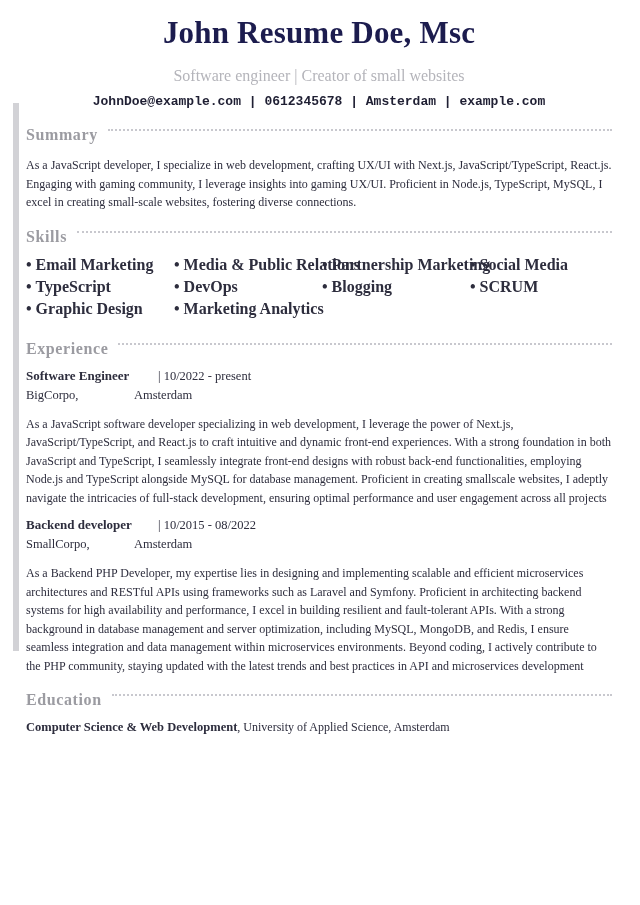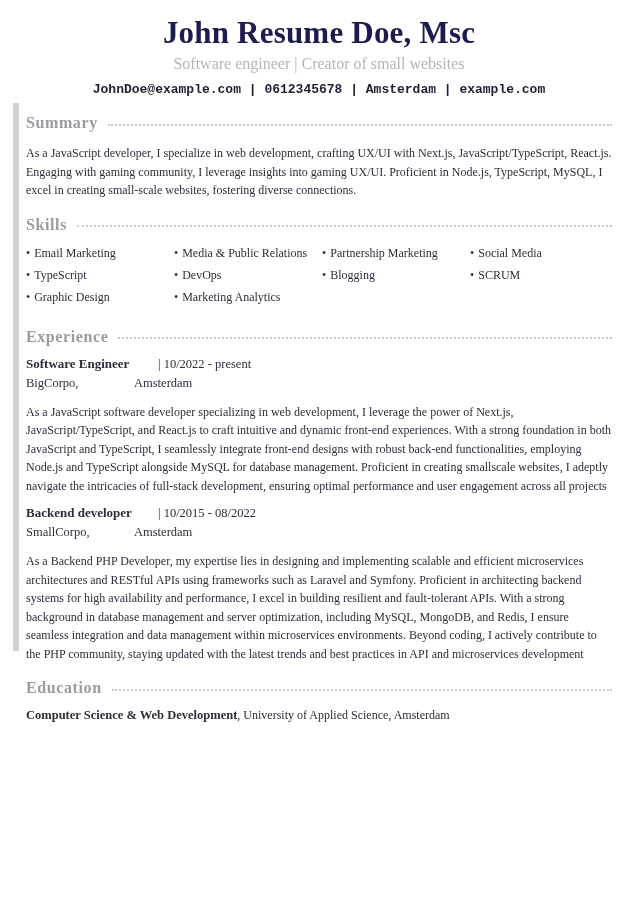--- a/index.html
+++ b/index.html
@@ -21,53 +21,53 @@
   }
 
   .content { position: relative; padding: 0 28px 0 26px; }
 
   header { text-align: center; padding-top: 14px; }
   .name {
     font-size: 31px; line-height: 38px; font-weight: bold;
     color: #1c1c4e; letter-spacing: 0.2px;
   }
   .tagline {
-    margin-top: 2px;
+    margin-top: 14px;
     font-size: 16px; line-height: 20px;
     color: #b4b4ba;
   }
   .contact {
     margin-top: 8px;
     font-size: 13px; line-height: 16px;
     font-weight: 600;
     color: #1f1f33;
     font-family: Liberation Mono, monospace;
   }
 
   .sec { margin-top: 16px; }
-  .sec-head { display: flex; align-items: center; gap: 10px; margin-bottom: 10px; }
+  .sec-head { display: flex; gap: 10px; margin-bottom: 10px; }
   .sec-title {
     font-size: 16px; line-height: 18px; font-weight: bold;
     color: #9b9ba1; letter-spacing: 0.6px; white-space: nowrap;
   }
   .sec-rule {
     flex: 1 1 auto; height: 0;
     border-top: 2px dotted #c8c8ce;
     margin-top: 3px;
   }
 
   .body-text { font-size: 12px; line-height: 18.5px; color: #2d2d3d; text-align: left; margin-top: 12px; }
 
   .skills-grid {
     display: grid;
     grid-template-columns: 148px 148px 148px 1fr;
     margin-top: 12px;
   }
   .skills-col { display: flex; flex-direction: column; }
-  .skill-item { font-size: 12px; line-height: 14px; height: 22px; white-space: nowrap; }
+  .skill-item { font-size: 16px; line-height: 14px; height: 22px; white-space: nowrap; font-weight: bold; }
   .bullet { margin-right: 4px; }
 
   .job { margin-bottom: 10px; }
   .job-head {
     display: grid;
     grid-template-columns: 108px 1fr;
     row-gap: 3px;
     margin-bottom: 6px;
   }
   .job-title { font-size: 13px; font-weight: bold; line-height: 16px; white-space: nowrap; }

